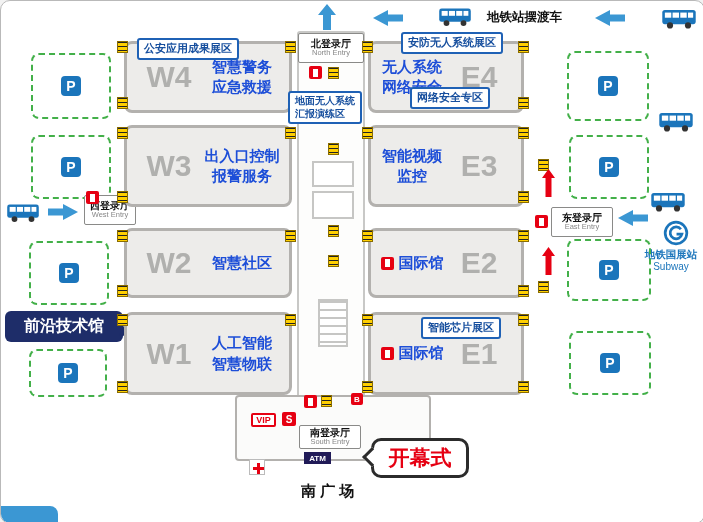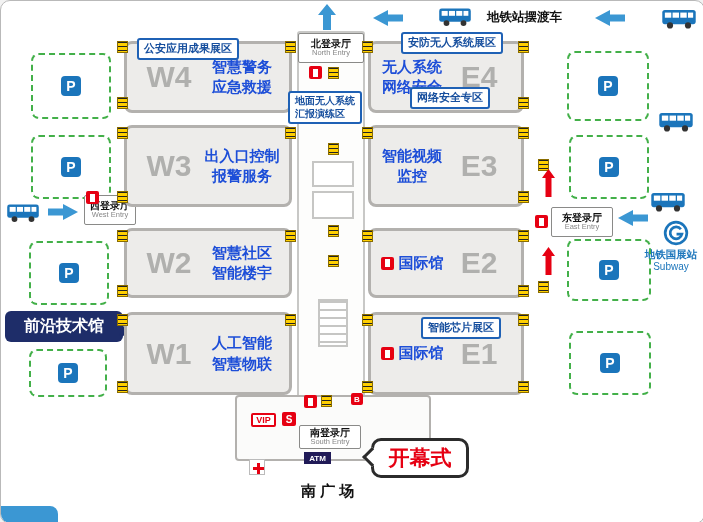--- a/index.html
+++ b/index.html
@@ -218,21 +218,20 @@
     <div class="hall-id">W3</div>
     <div class="hall-label">
       <div>出入口控制</div>
         <div>报警服务</div>
     </div>
   </div>
   <div class="abs hall w-hall" style="left:123px;top:227px;width:168px;height:70px">
     <div class="hall-id">W2</div>
     <div class="hall-label">
       <div>智慧社区</div>
-        <div>智能楼宇</div>
     </div>
   </div>
   <div class="abs hall w-hall" style="left:123px;top:311px;width:168px;height:83px">
     <div class="hall-id">W1</div>
     <div class="hall-label">
       <div>人工智能</div>
         <div>智慧物联</div>
     </div>
   </div>
   <div class="abs hall e-hall" style="left:367px;top:40px;width:156px;height:72px">

